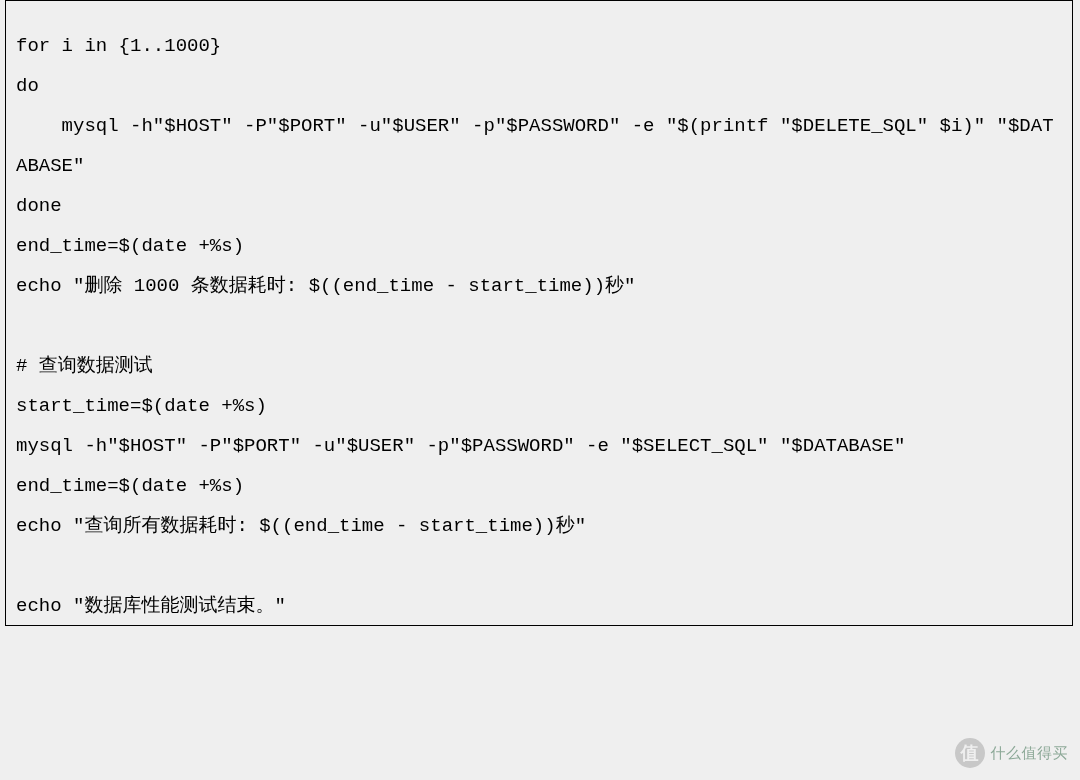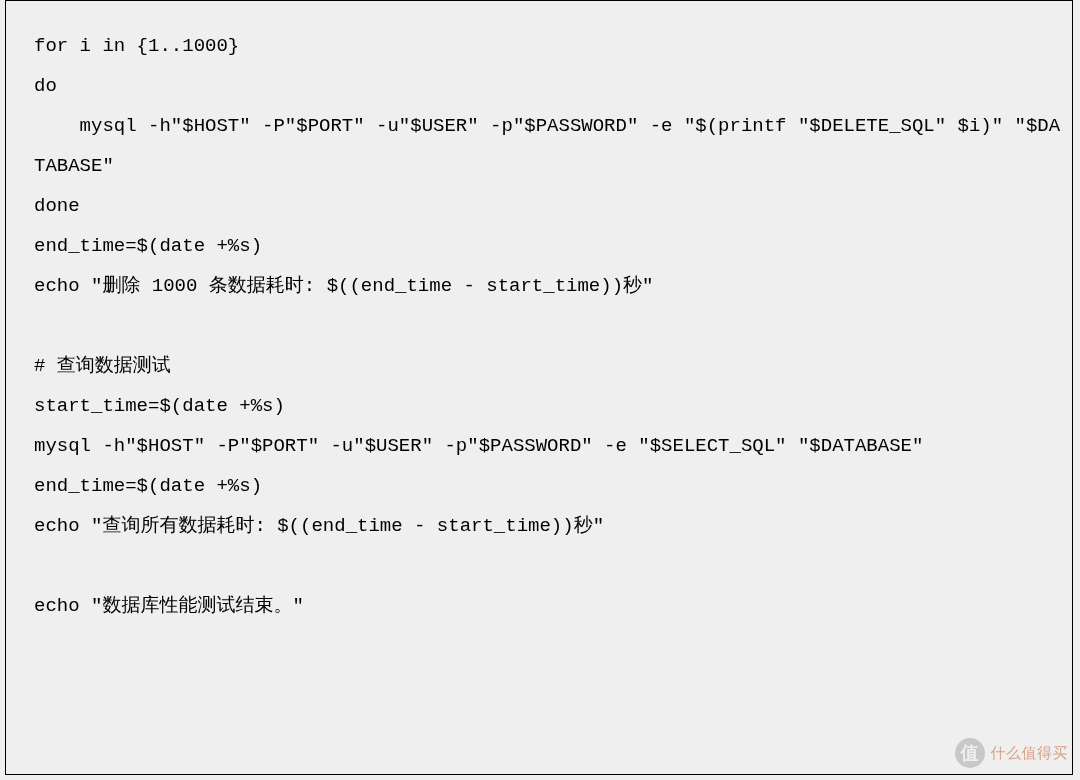--- a/index.html
+++ b/index.html
@@ -9,25 +9,24 @@
     height: 780px;
     background: #efefef;
     font-family: "SimSun", "NSimSun", "宋体", serif;
     overflow: hidden;
   }
   .frame {
     position: absolute;
     left: 5px;
     top: 0;
     width: 1068px;
-    height: 775px;
+    height: 626px;
     border: 1px solid #000;
     box-sizing: border-box;
     background: #efefef;
-    padding-left: 18px;
   }
   .code {
     padding: 6px 10px 10px 10px;
     font-size: 19px;
     line-height: 40px;
     white-space: pre-wrap;
     word-break: break-all;
     color: #000;
     font-family: "SimSun", "NSimSun", "宋体", "Courier New", monospace;
   }
@@ -49,21 +48,21 @@
     font-family: "Microsoft YaHei", sans-serif;
     font-weight: bold;
     font-size: 18px;
     display: flex;
     align-items: center;
     justify-content: center;
   }
   .watermark .wm-text {
     font-family: "Microsoft YaHei", sans-serif;
     font-size: 15px;
-    color: #c2410c;
+    color: #14532d;
     letter-spacing: 0.5px;
   }
 </style>
 </head>
 <body>
 
 <div class="frame">
   <pre class="code">for i in {1..1000}
 do
     mysql -h"$HOST" -P"$PORT" -u"$USER" -p"$PASSWORD" -e "$(printf "$DELETE_SQL" $i)" "$DATABASE"

